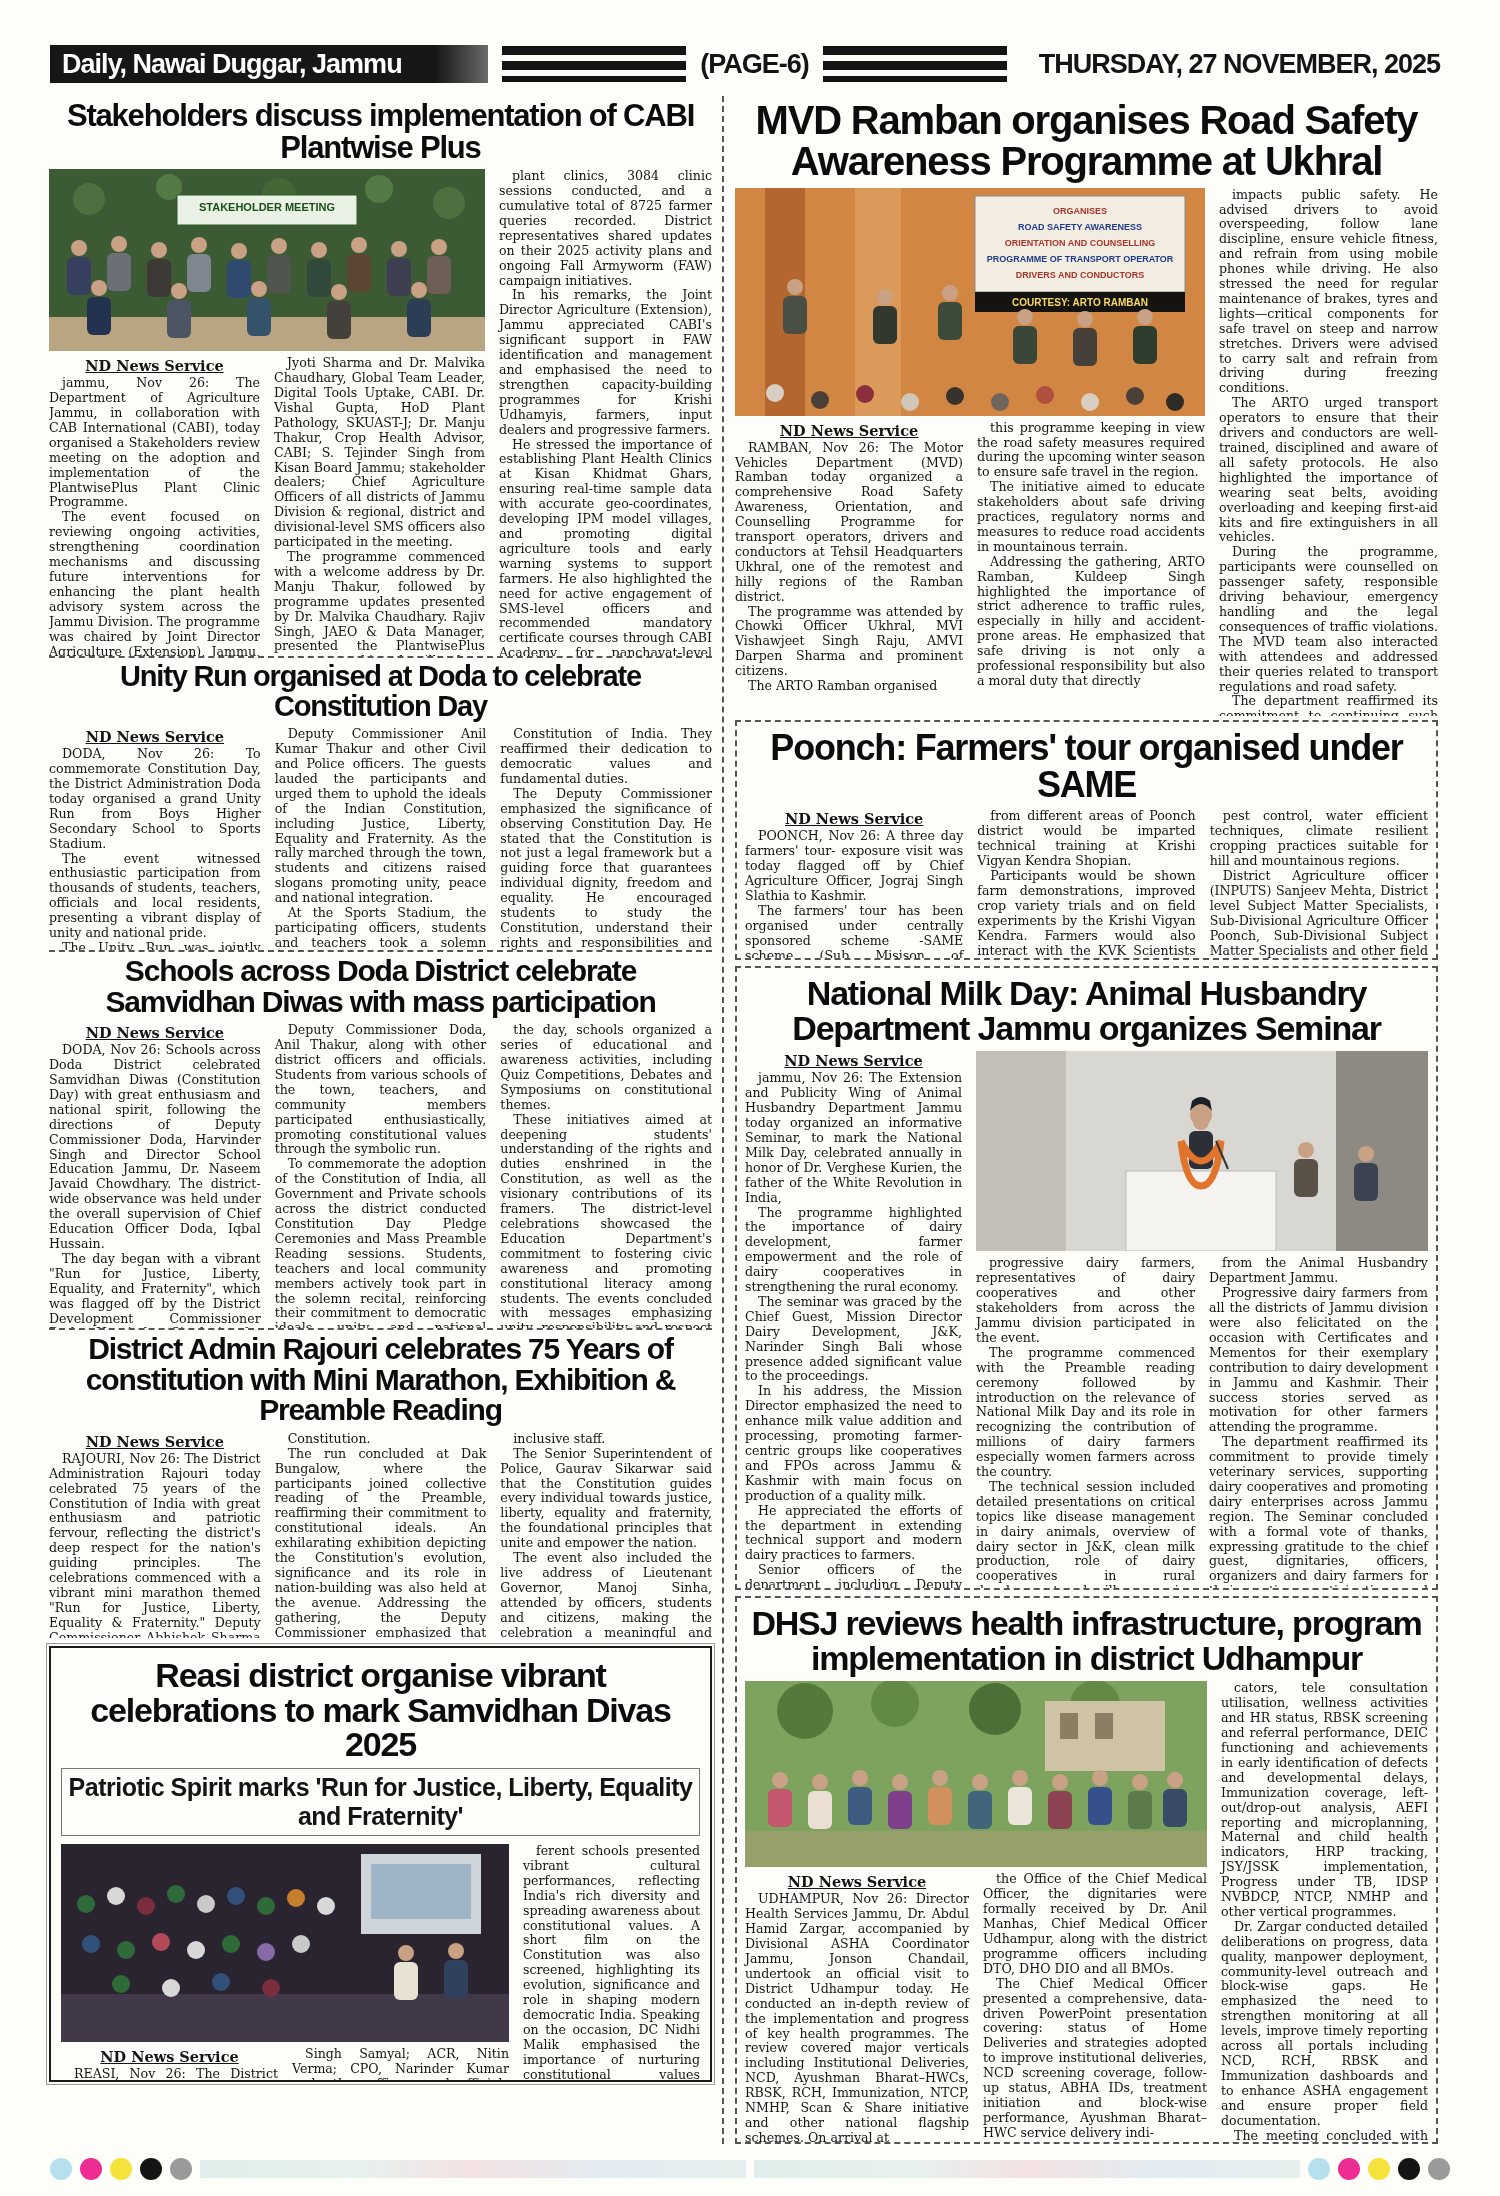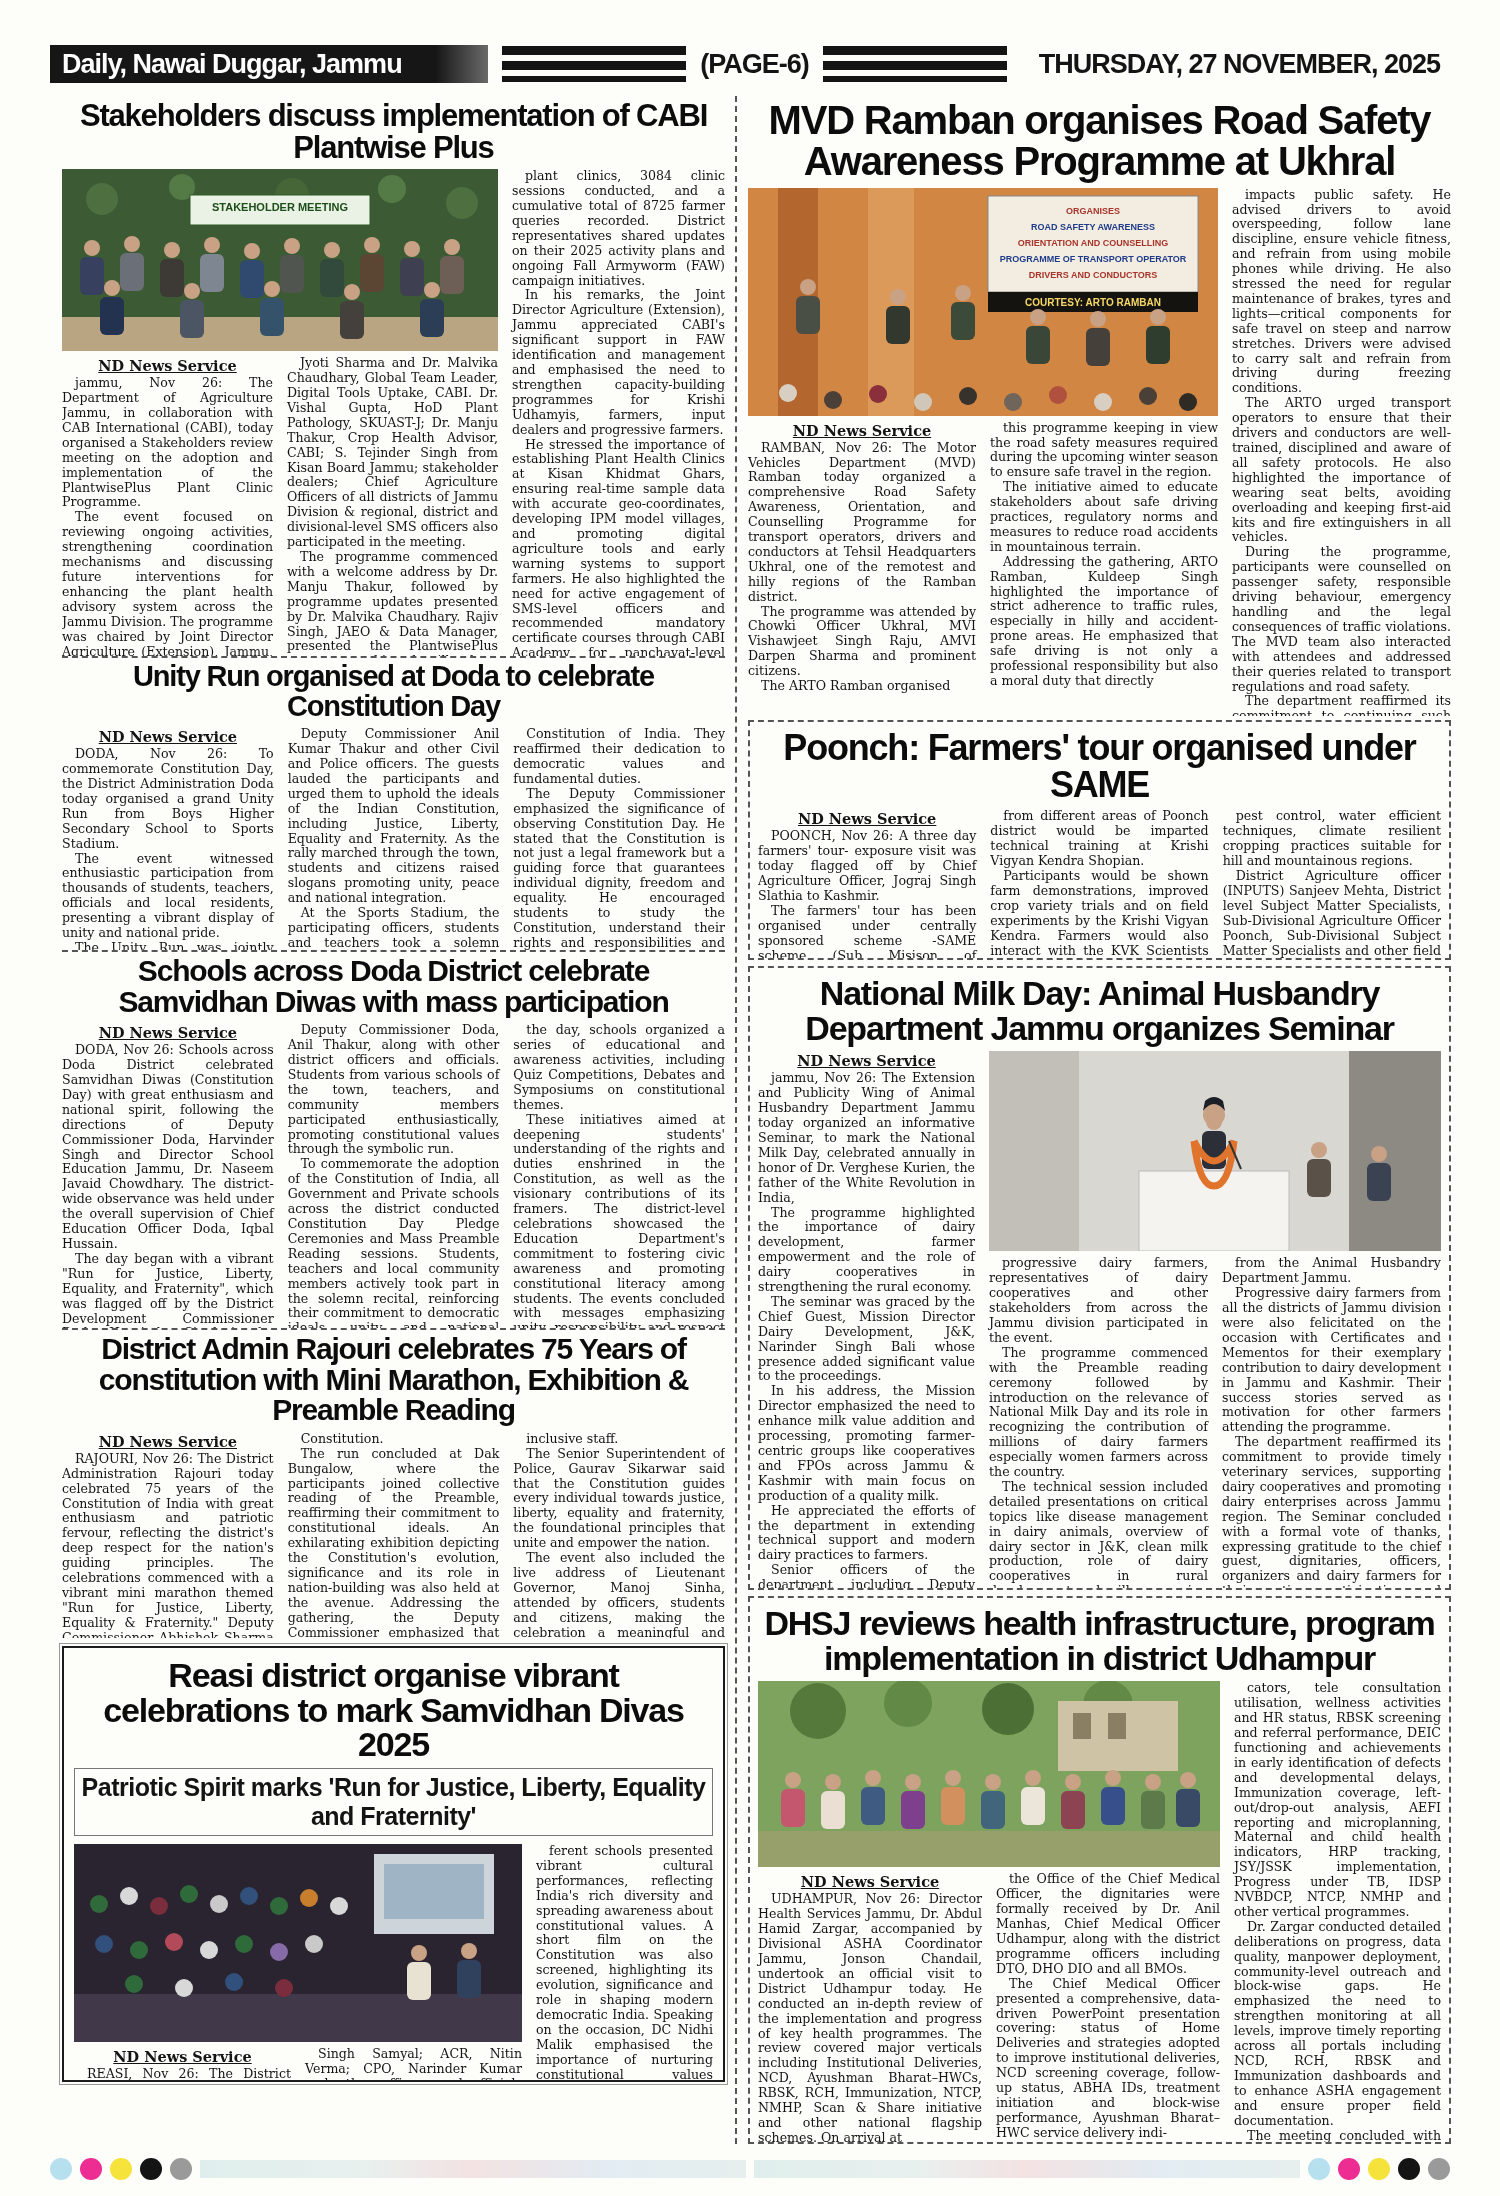--- a/index.html
+++ b/index.html
@@ -10,21 +10,21 @@
   .mast-black{background:linear-gradient(90deg,#161616 88%,#6a6a6a 100%);color:#fff;height:38px;
         width:438px;display:flex;align-items:center;padding-left:12px;box-sizing:border-box;
         font-family:"Liberation Sans",sans-serif;font-weight:700;font-size:27px;letter-spacing:-1px;}
   .stripes{height:36px;flex:1;margin:0 14px;
         background:repeating-linear-gradient(to bottom,#141414 0 9px,#fdfdfa 9px 15px);}
   .stripes.s2{max-width:190px;}
   .pageno{font-family:"Liberation Sans",sans-serif;font-weight:700;font-size:27px;letter-spacing:-1px;}
   .mast-date{font-family:Liberation Sans, sans-serif;font-weight:700;font-size:27px;letter-spacing:-1px;
         margin-left:18px;white-space:nowrap;}
   
-  .content{position:absolute;top:96px;left:62px;width:1390px;display:flex;}
+  .content{position:absolute;top:96px;left:49px;width:1390px;display:flex;}
   .lcol{width:663px;}
   .rcol{width:703px;margin-left:10px;padding-left:11px;border-left:2px dashed #555;}
   .art{position:relative;overflow:hidden;box-sizing:border-box;}
   .dash-top{border-top:2px dashed #555;}
   .dash-box{border:2px dashed #555;padding:4px 8px;}
   .hl{font-family:"Liberation Sans",sans-serif;font-weight:700;text-align:center;margin:4px 0 6px 0;
       line-height:1.02;letter-spacing:-1.2px;color:#0c0c0c;}
   .byline{font-weight:700;text-align:center;text-decoration:underline;font-size:14.5px;margin:1px 0 2px 0;}
   .cols,.bodyrow{display:flex;gap:14px;}
   .col{flex:1;min-width:0;}

